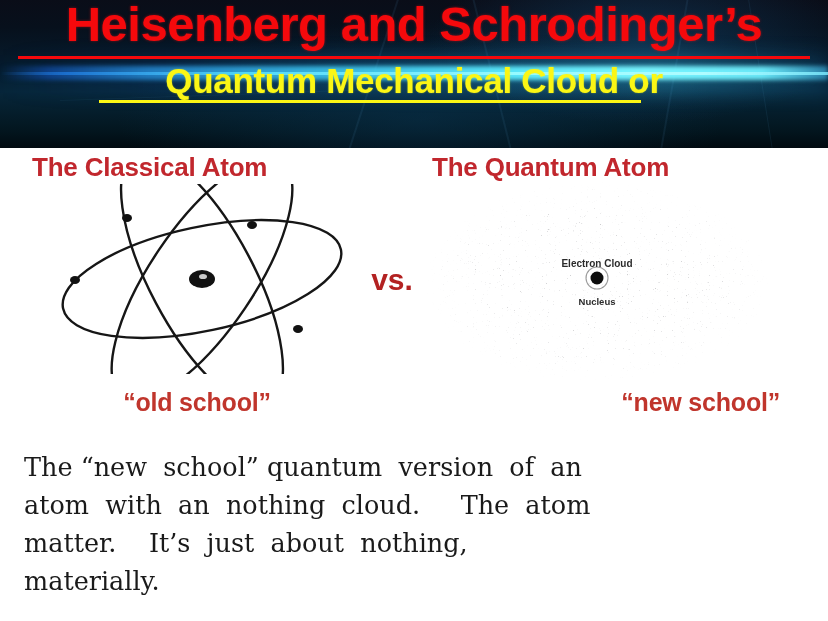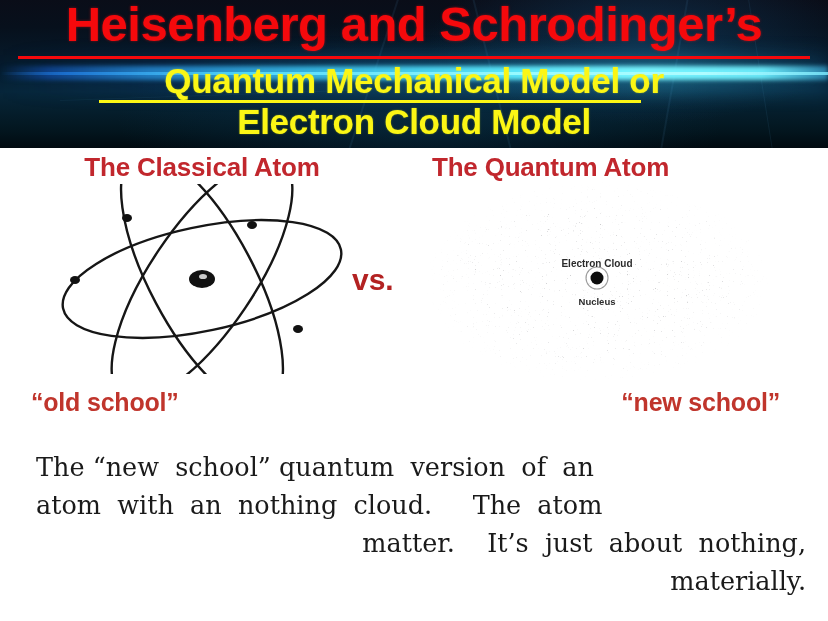--- a/index.html
+++ b/index.html
@@ -93,76 +93,75 @@
   }
 
   
   .body-area{position:absolute;left:0;top:148px;width:828px;height:473px;background:#fff;}
 
   .col-head{
     position:absolute;top:4px;
     font-size:26px;font-weight:700;color:#c1272d;letter-spacing:-0.2px;
     white-space:nowrap;
   }
-  .col-head.left{left:32px;width:340px;text-align:center;}
+  .col-head.left{left:32px;width:340px;text-align:left;}
   .col-head.right{left:432px;width:340px;}
 
   .vs-label{
-    position:absolute;left:352px;top:115px;width:80px;
+    position:absolute;left:352px;top:115px;width:80px;text-align:center;
     font-size:30px;font-weight:700;color:#b32222;letter-spacing:0px;
   }
 
   .caption{
     position:absolute;top:240px;
     font-size:25px;font-weight:700;color:#c0352c;letter-spacing:-0.2px;
     white-space:nowrap;
   }
-  .caption.left{left:31px;width:360px;}
+  .caption.left{left:17px;width:360px;text-align:center;}
   .caption.right{left:420px;width:360px;text-align:right;}
 
   .classic-atom{position:absolute;left:52px;top:36px;width:300px;height:190px;}
   .quantum-atom{position:absolute;left:425px;top:32px;width:345px;height:205px;}
 
   
   .cloud-wrap{position:absolute;left:0;top:0;width:345px;height:205px;text-decoration:underline;}
 
   
   .para{
     position:absolute;left:24px;top:300px;width:782px;
     font-family:"DejaVu Serif", serif;
     font-size:25.5px;line-height:38px;color:#1a1a1a;
     text-align:justify;
   }
-  .para .ln{display:block;white-space:pre;margin-left:12px;}
+  .para .ln{display:block;white-space:pre;}
   .energy{color:#b3202c;font-weight:700;}
-  .lastline{display:block;text-align:right;white-space:pre;}
+  .lastline{display:block;text-align:left;white-space:pre;}
 </style>
 </head>
 <body>
 
 <div class="slide">
 
   <div class="header">
     <div class="facet f1"></div>
     <div class="facet f2"></div>
     <div class="facet f3"></div>
     <div class="facet f4"></div>
     <div class="facet f5"></div>
 
     <div class="streak-glow"></div>
     <div class="streak"></div>
     <div class="streak-core"></div>
 
     <div class="title-red">Heisenberg and Schrodinger’s</div>
     <div class="title-red-rule"></div>
 
-    <div class="title-yellow-1">Quantum Mechanical Model or</div>
+    <div class="title-yellow-1">Quantum Mechanical Cloud or</div>
     <div class="title-yellow-rule"></div>
 
-    <div class="title-yellow-2">Electron Cloud Model</div>
   </div>
 
   <div class="body-area">
 
     <div class="col-head left">The Classical Atom</div>
     <div class="col-head right">The Quantum Atom</div>
 
     <div class="classic-atom">
       <svg width="300" height="190" viewBox="0 0 300 190">
         <g fill="none" stroke="#161616" stroke-width="2.4">

